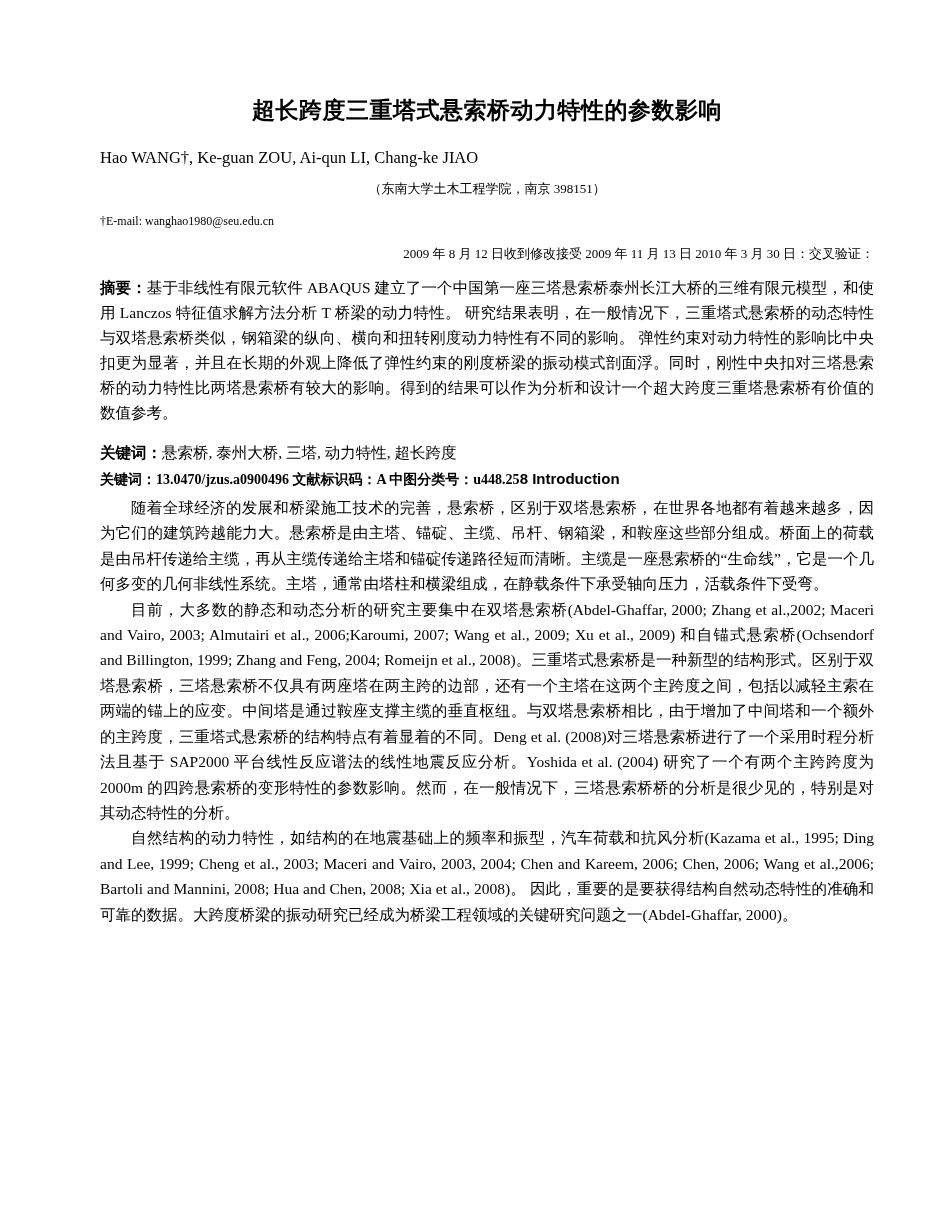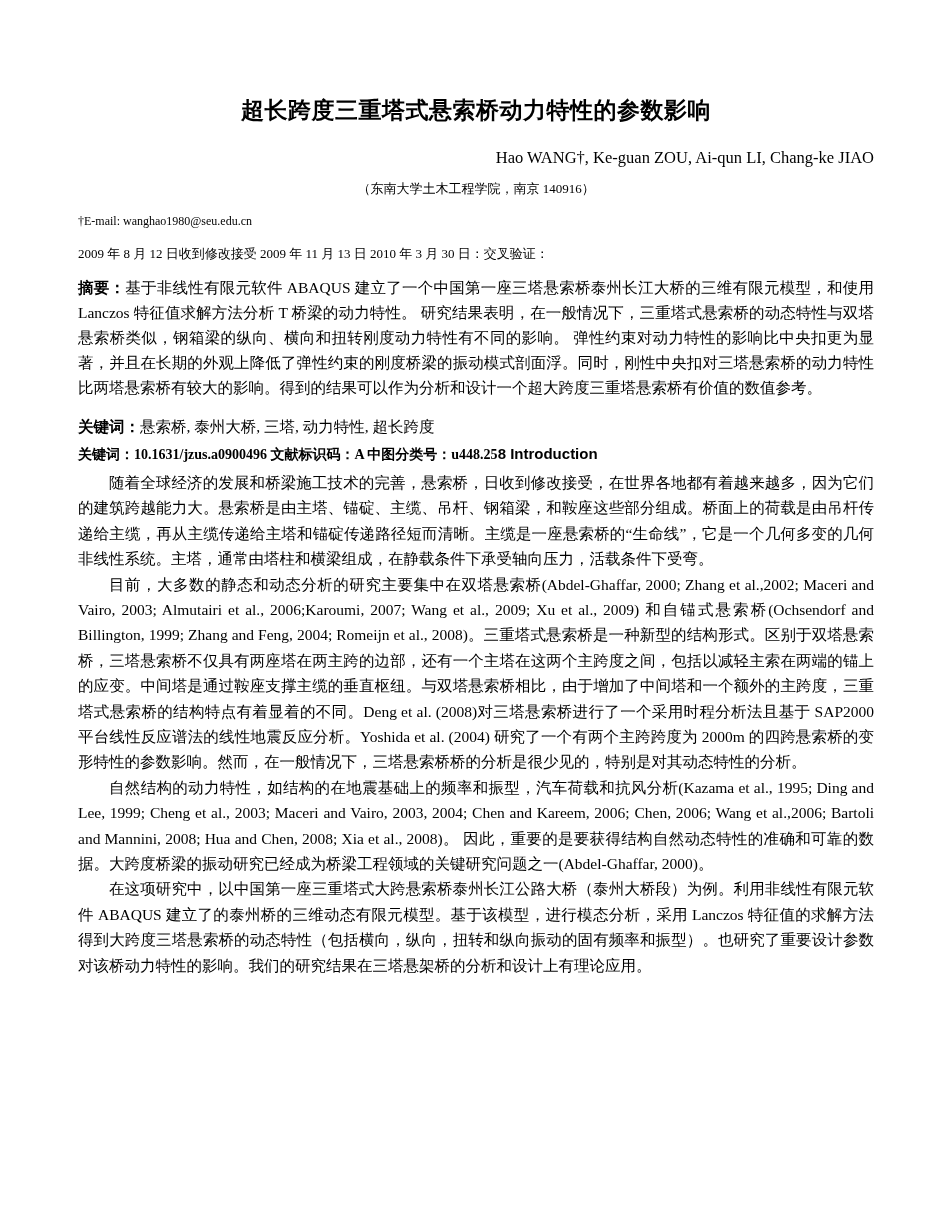--- a/index.html
+++ b/index.html
@@ -11,47 +11,47 @@
     width: 952px;
     height: 1232px;
     font-family: "Liberation Serif", "DejaVu Serif", serif;
     color: #000000;
   }
   .page {
     position: relative;
     width: 952px;
     height: 1232px;
     box-sizing: border-box;
-    padding: 96px 78px 40px 78px;
+    padding: 96px 78px 40px 100px;
   }
   .title {
     text-align: center;
     font-size: 23px;
     font-weight: bold;
     line-height: 1.3;
     margin: 0 0 22px 0;
     letter-spacing: 0.5px;
   }
   .authors {
-    text-align: right;
+    text-align: left;
     font-size: 16.5px;
     margin: 0 0 12px 0;
   }
   .affiliation {
     text-align: center;
     font-size: 13px;
     margin: 0 0 16px 0;
   }
   .email {
     text-align: left;
     font-size: 12px;
     margin: 0 0 16px 0;
   }
   .history {
-    text-align: left;
+    text-align: right;
     font-size: 13px;
     margin: 0 0 12px 0;
   }
   .abstract {
     font-size: 15.5px;
     line-height: 1.62;
     text-align: justify;
     margin: 0 0 12px 0;
     text-indent: 0;
   }
@@ -88,30 +88,29 @@
 </style>
 </head>
 <body>
 
 <div class="page">
 
   <h1 class="title">超长跨度三重塔式悬索桥动力特性的参数影响</h1>
 
   <div class="authors">Hao WANG†, Ke-guan ZOU, Ai-qun LI, Chang-ke JIAO</div>
 
-  <div class="affiliation">（东南大学土木工程学院，南京 140916）</div>
+  <div class="affiliation">（东南大学土木工程学院，南京 398151）</div>
 
   <div class="email">†E-mail: wanghao1980@seu.edu.cn</div>
 
   <div class="history">2009 年 8 月 12 日收到修改接受 2009 年 11 月 13 日 2010 年 3 月 30 日：交叉验证：</div>
 
   <div class="abstract"><span class="lbl">摘要：</span><span>基于非线性有限元软件 ABAQUS 建立了一个中国第一座三塔悬索桥泰州长江大桥的三维有限元模型，和使用 Lanczos 特征值求解方法分析 T 桥梁的动力特性。 研究结果表明，在一般情况下，三重塔式悬索桥的动态特性与双塔悬索桥类似，钢箱梁的纵向、横向和扭转刚度动力特性有不同的影响。 弹性约束对动力特性的影响比中央扣更为显著，并且在长期的外观上降低了弹性约束的刚度桥梁的振动模式剖面浮。同时，刚性中央扣对三塔悬索桥的动力特性比两塔悬索桥有较大的影响。得到的结果可以作为分析和设计一个超大跨度三重塔悬索桥有价值的数值参考。</span></div>
 
   <div class="kw"><span class="lbl">关键词：</span><span>悬索桥, 泰州大桥, 三塔, 动力特性, 超长跨度</span></div>
 
-  <div class="doiline"><span>关键词：</span><span>10.1631/jzus.a0900496 文献标识码：A 中图分类号：u448.25</span><span class="secnum">8 Introduction</span></div>
+  <div class="doiline"><span>关键词：</span><span>13.0470/jzus.a0900496 文献标识码：A 中图分类号：u448.25</span><span class="secnum">8 Introduction</span></div>
 
-  <p class="body">随着全球经济的发展和桥梁施工技术的完善，悬索桥，日收到修改接受，在世界各地都有着越来越多，因为它们的建筑跨越能力大。悬索桥是由主塔、锚碇、主缆、吊杆、钢箱梁，和鞍座这些部分组成。桥面上的荷载是由吊杆传递给主缆，再从主缆传递给主塔和锚碇传递路径短而清晰。主缆是一座悬索桥的“生命线”，它是一个几何多变的几何非线性系统。主塔，通常由塔柱和横梁组成，在静载条件下承受轴向压力，活载条件下受弯。</p>
+  <p class="body">随着全球经济的发展和桥梁施工技术的完善，悬索桥，区别于双塔悬索桥，在世界各地都有着越来越多，因为它们的建筑跨越能力大。悬索桥是由主塔、锚碇、主缆、吊杆、钢箱梁，和鞍座这些部分组成。桥面上的荷载是由吊杆传递给主缆，再从主缆传递给主塔和锚碇传递路径短而清晰。主缆是一座悬索桥的“生命线”，它是一个几何多变的几何非线性系统。主塔，通常由塔柱和横梁组成，在静载条件下承受轴向压力，活载条件下受弯。</p>
   <p class="body">目前，大多数的静态和动态分析的研究主要集中在双塔悬索桥(Abdel-Ghaffar, 2000; Zhang et al.,2002; Maceri and Vairo, 2003; Almutairi et al., 2006;Karoumi, 2007; Wang et al., 2009; Xu et al., 2009) 和自锚式悬索桥(Ochsendorf and Billington, 1999; Zhang and Feng, 2004; Romeijn et al., 2008)。三重塔式悬索桥是一种新型的结构形式。区别于双塔悬索桥，三塔悬索桥不仅具有两座塔在两主跨的边部，还有一个主塔在这两个主跨度之间，包括以减轻主索在两端的锚上的应变。中间塔是通过鞍座支撑主缆的垂直枢纽。与双塔悬索桥相比，由于增加了中间塔和一个额外的主跨度，三重塔式悬索桥的结构特点有着显着的不同。Deng et al. (2008)对三塔悬索桥进行了一个采用时程分析法且基于 SAP2000 平台线性反应谱法的线性地震反应分析。Yoshida et al. (2004) 研究了一个有两个主跨跨度为 2000m 的四跨悬索桥的变形特性的参数影响。然而，在一般情况下，三塔悬索桥桥的分析是很少见的，特别是对其动态特性的分析。</p>
   <p class="body">自然结构的动力特性，如结构的在地震基础上的频率和振型，汽车荷载和抗风分析(Kazama et al., 1995; Ding and Lee, 1999; Cheng et al., 2003; Maceri and Vairo, 2003, 2004; Chen and Kareem, 2006; Chen, 2006; Wang et al.,2006; Bartoli and Mannini, 2008; Hua and Chen, 2008; Xia et al., 2008)。 因此，重要的是要获得结构自然动态特性的准确和可靠的数据。大跨度桥梁的振动研究已经成为桥梁工程领域的关键研究问题之一(Abdel-Ghaffar, 2000)。</p>
-  <p class="body">在这项研究中，以中国第一座三重塔式大跨悬索桥泰州长江公路大桥（泰州大桥段）为例。利用非线性有限元软件 ABAQUS 建立了的泰州桥的三维动态有限元模型。基于该模型，进行模态分析，采用 Lanczos 特征值的求解方法得到大跨度三塔悬索桥的动态特性（包括横向，纵向，扭转和纵向振动的固有频率和振型）。也研究了重要设计参数对该桥动力特性的影响。我们的研究结果在三塔悬架桥的分析和设计上有理论应用。</p>
 
 </div>
 
 </body></html>

